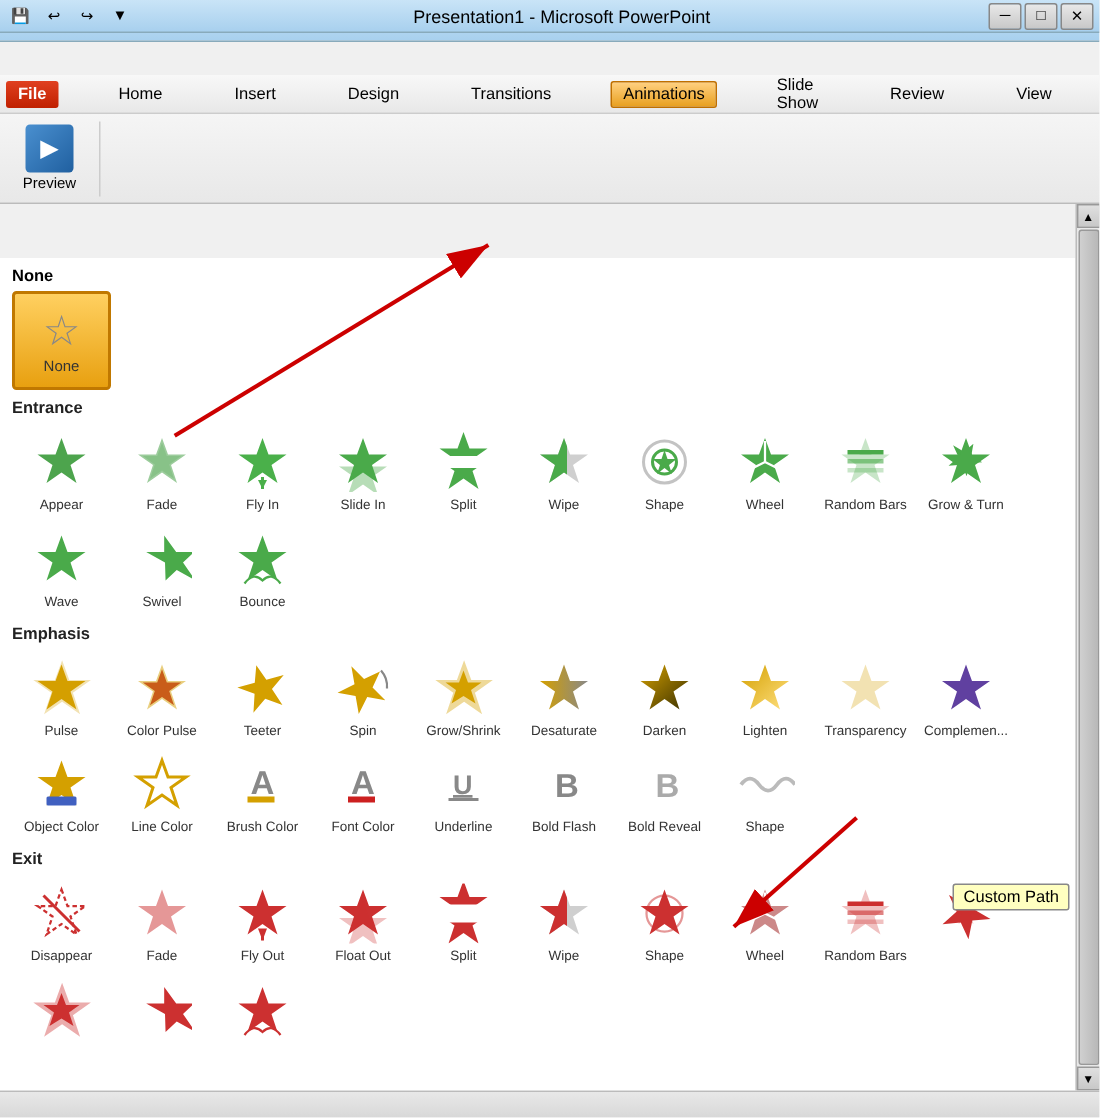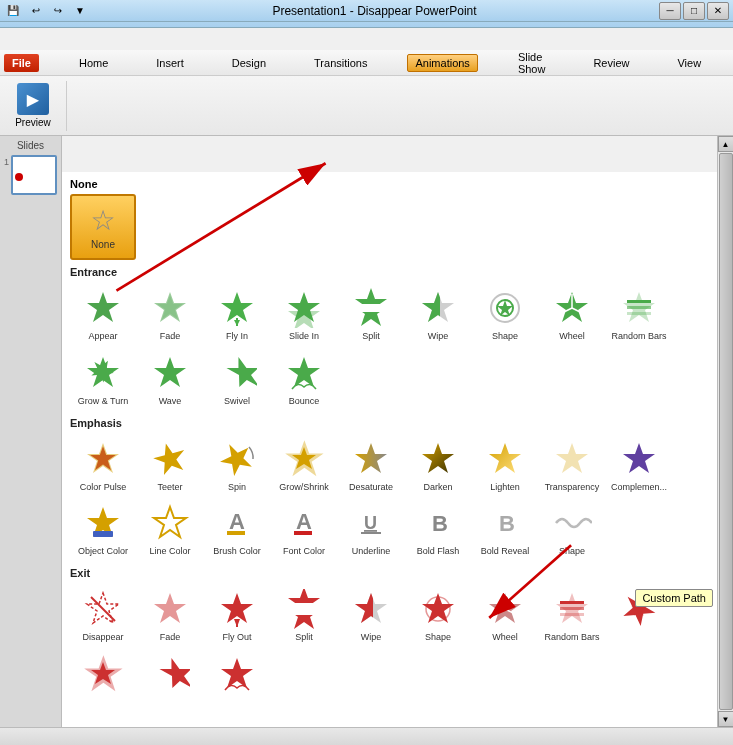--- a/index.html
+++ b/index.html
@@ -257,21 +257,21 @@
 
 <div class="main-wrapper">
 
   <div class="title-bar">
 
     <div class="quick-access" style="position:absolute;left:0;top:0;width:100%;height:22px;background:linear-gradient(to bottom,#c9e4f7,#a8d0ee);display:flex;align-items:center;padding:0 4px;gap:2px;">
       <div class="qa-btn">💾</div>
       <div class="qa-btn">↩</div>
       <div class="qa-btn">↪</div>
       <div class="qa-btn">▼</div>
-      <span style="flex:1;text-align:center;font-size:12px;">Presentation1 - Disappear PowerPoint</span>
+      <span style="flex:1;text-align:center;font-size:12px;">Presentation1 - Microsoft PowerPoint</span>
       <div class="win-btn">─</div>
       <div class="win-btn">□</div>
       <div class="win-btn">✕</div>
     </div>
   </div>
 
   <div style="height:22px;"></div>
 
   <div class="menu-bar">
     <div class="menu-item" style="background:linear-gradient(to bottom,#e04020,#c02000);color:white;border-radius:2px;font-weight:bold;">File</div>
@@ -290,29 +290,20 @@
   <div class="toolbar-area">
     <div class="preview-btn">
       <div class="preview-icon">▶</div>
       <span style="font-size:10px;margin-top:2px;">Preview</span>
     </div>
     <div style="width:1px;height:50px;background:#ccc;margin:0 8px;"></div>
   </div>
 
   <div style="display:flex;flex:1;overflow:hidden;position:relative;">
 
-    <div class="slides-panel">
-      <div class="slides-label">Slides</div>
-      <div style="display:flex;gap:2px;">
-        <div style="font-size:9px;color:#666;padding-top:2px;">1</div>
-        <div class="slide-thumb">
-          <div class="slide-dot"></div>
-        </div>
-      </div>
-    </div>
 
     <div style="display:flex;flex:1;overflow:hidden;">
       <div class="anim-panel" id="anim-panel">
 
         <div class="none-section">
           <div class="none-label">None</div>
           <div class="none-item">
             <div class="none-star">☆</div>
             <div class="none-text">None</div>
           </div>
@@ -455,20 +446,29 @@
             </div>
           </div>
         </div>
 
         <div>
           <div class="section-header">Emphasis</div>
           <div class="anim-grid">
             <div class="anim-item">
               <div class="anim-icon">
                 <svg width="40" height="40" viewBox="0 0 40 40">
+                  <polygon points="20,4 24,15 36,15 26,22 30,34 20,27 10,34 14,22 4,15 16,15" fill="#d4a000"></polygon>
+                  <polygon points="20,4 24,15 36,15 26,22 30,34 20,27 10,34 14,22 4,15 16,15" fill="#d4a000" opacity="0.3" transform="scale(1.2) translate(-3,-3)"></polygon>
+                </svg>
+              </div>
+              <div class="anim-label">Pulse</div>
+            </div>
+            <div class="anim-item">
+              <div class="anim-icon">
+                <svg width="40" height="40" viewBox="0 0 40 40">
                   <polygon points="20,4 24,15 36,15 26,22 30,34 20,27 10,34 14,22 4,15 16,15" fill="#d4a000" opacity="0.5"></polygon>
                   <polygon points="20,4 24,15 36,15 26,22 30,34 20,27 10,34 14,22 4,15 16,15" fill="#c04000" opacity="0.8" transform="scale(0.8) translate(5,5)"></polygon>
                 </svg>
               </div>
               <div class="anim-label">Color Pulse</div>
             </div>
             <div class="anim-item">
               <div class="anim-icon">
                 <svg width="40" height="40" viewBox="0 0 40 40">
                   <polygon points="20,4 24,15 36,15 26,22 30,34 20,27 10,34 14,22 4,15 16,15" fill="#d4a000" transform="rotate(-15,20,20)"></polygon>
@@ -647,20 +647,29 @@
             </div>
             <div class="anim-item">
               <div class="anim-icon">
                 <svg width="40" height="40" viewBox="0 0 40 40">
                   <polygon points="20,4 24,15 36,15 26,22 30,34 20,27 10,34 14,22 4,15 16,15" fill="#cc3030"></polygon>
                   <polygon points="20,38 17,30 23,30" fill="#cc3030"></polygon>
                   <line x1="20" y1="32" x2="20" y2="38" stroke="#cc3030" stroke-width="2"></line>
                 </svg>
               </div>
               <div class="anim-label">Fly Out</div>
+            </div>
+            <div class="anim-item">
+              <div class="anim-icon">
+                <svg width="40" height="40" viewBox="0 0 40 40">
+                  <polygon points="20,4 24,15 36,15 26,22 30,34 20,27 10,34 14,22 4,15 16,15" fill="#cc3030"></polygon>
+                  <polygon points="20,4 24,15 36,15 26,22 30,34 20,27 10,34 14,22 4,15 16,15" fill="#cc3030" opacity="0.3" transform="translate(0,8)"></polygon>
+                </svg>
+              </div>
+              <div class="anim-label">Float Out</div>
             </div>
             <div class="anim-item">
               <div class="anim-icon">
                 <svg width="40" height="40" viewBox="0 0 40 40">
                   <clipPath id="top2">
                       <rect x="0" y="0" width="40" height="20"></rect>
                     </clipPath>
                   <clipPath id="bot2">
                       <rect x="0" y="20" width="40" height="20"></rect>
                     </clipPath>

